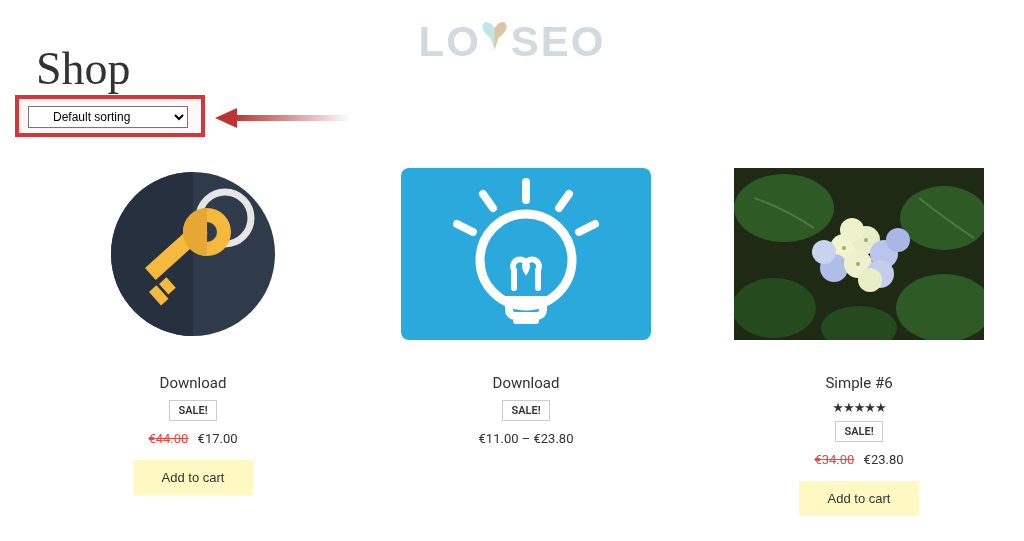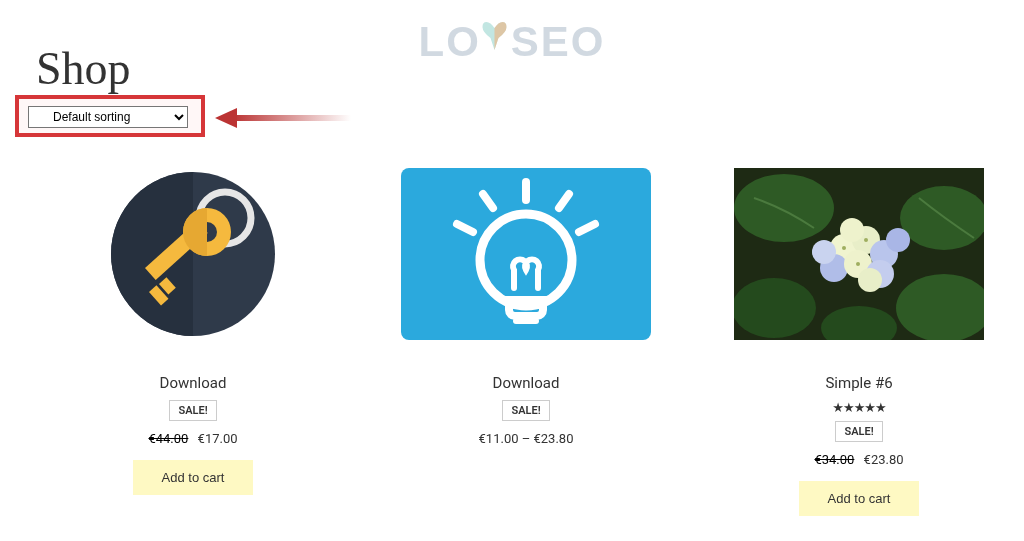--- a/index.html
+++ b/index.html
@@ -108,21 +108,21 @@
       font-size: 13px;
       letter-spacing: -1px;
       margin-bottom: 6px;
     }
     .price-row {
       font-size: 13px;
       color: #333;
       margin-bottom: 14px;
     }
     .price-old {
-      color: #000000;
+      color: #ef4444;
       text-decoration: line-through;
       margin-right: 6px;
     }
     .price-current { color: #333; }
     .product-button {
       background: #fef9c3;
       border: none;
       padding: 10px 29px;
       font-size: 13px;
       color: #333;

